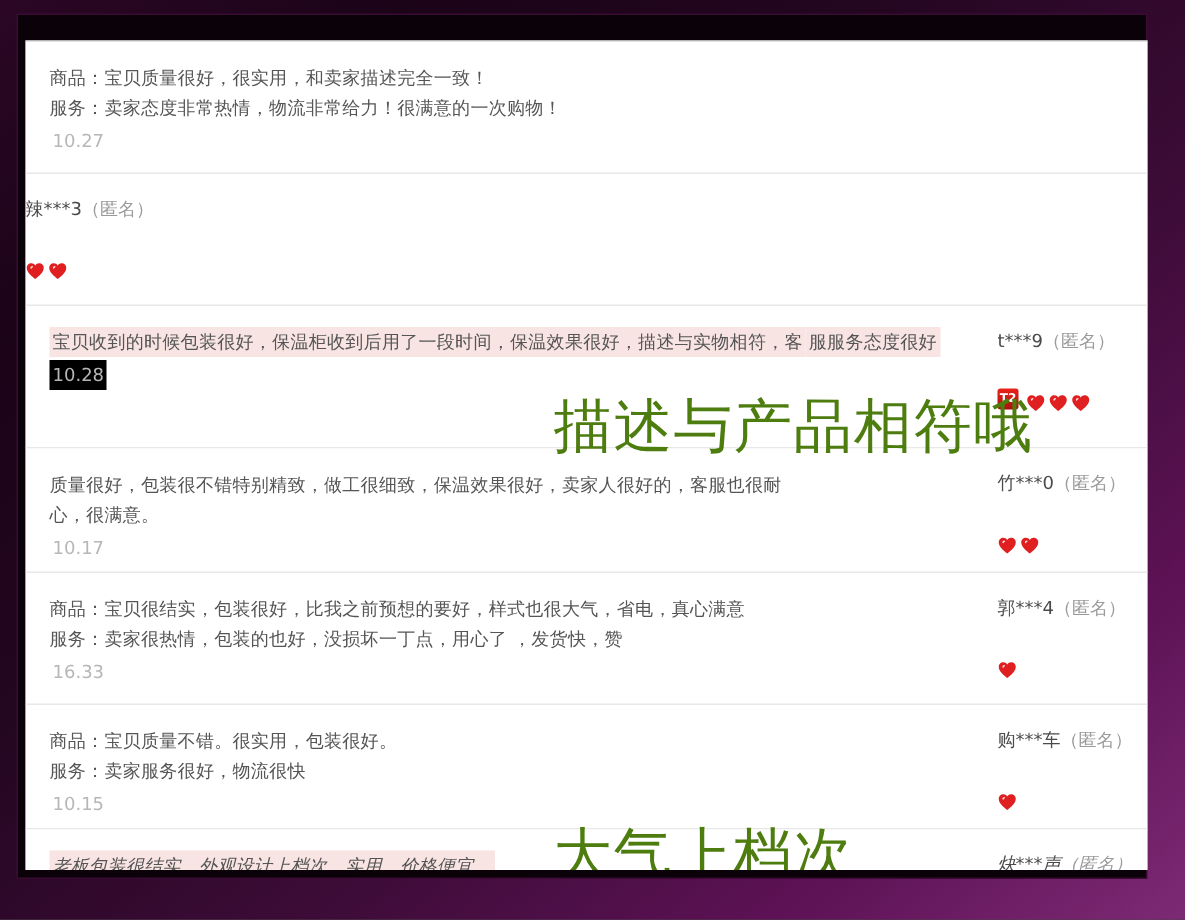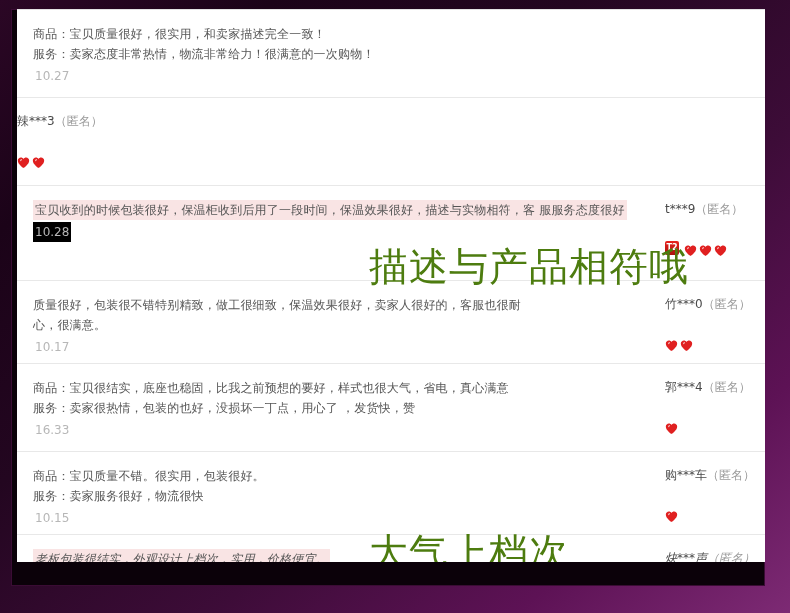--- a/index.html
+++ b/index.html
@@ -35,21 +35,21 @@
     top: 10px;
     right: 26px;
     bottom: 28px;
     background: #0b0109;
     box-shadow: 0 0 0 1px #3a0c34;
   }
   
   #card {
     position: absolute;
     left: 17px;
-    top: 9px;
+    top: 27px;
     width: 748px;
     height: 553px;
     background: #ffffff;
     overflow: hidden;
     box-sizing: border-box;
     border-top: 1px solid #e2e2e2;
   }
 
   
   .review-row {
@@ -206,21 +206,21 @@
                 </svg></span>
               <span class="heart"><svg viewBox="0 0 24 22" width="13" height="13" aria-hidden="true">
                   <path d="M12 21C12 21 1.5 14.2 1.5 7.6 1.5 4.2 4.1 1.8 7.2 1.8c2 0 3.8 1.1 4.8 2.7 1-1.6 2.8-2.7 4.8-2.7 3.1 0 5.7 2.4 5.7 5.8C22.5 14.2 12 21 12 21z" fill="#e02020"></path>
                   <path d="M8.4 5.2c-1.3 0-2.4 1-2.4 2.4 0 .5.4.9.9.9s.9-.4.9-.9c0-.3.3-.6.6-.6.5 0 .9-.4.9-.9s-.4-.9-.9-.9z" fill="#ffffff" opacity="0.85"></path>
                 </svg></span>
             </div>
           </div>
         </div>
         <div class="review-row" style="height: 88px;">
           <div class="rev-main"><div class="rev-text">
-              <span class="ln">商品：宝贝很结实，底座也稳固，比我之前预想的要好，样式也很大气，省电，真心满意</span>
+              <span class="ln">商品：宝贝很结实，包装很好，比我之前预想的要好，样式也很大气，省电，真心满意</span>
               <span class="ln">服务：卖家很热情，包装的也好，没损坏一丁点，用心了 ，发货快，赞</span>
             </div><div class="rev-date">16.33</div></div>
           <div class="rev-side">
             <div class="rev-user"><span>郭***4</span><span class="anon">（匿名）</span></div>
             <div class="rev-badges">
               <span class="heart"><svg viewBox="0 0 24 22" width="13" height="13" aria-hidden="true">
                   <path d="M12 21C12 21 1.5 14.2 1.5 7.6 1.5 4.2 4.1 1.8 7.2 1.8c2 0 3.8 1.1 4.8 2.7 1-1.6 2.8-2.7 4.8-2.7 3.1 0 5.7 2.4 5.7 5.8C22.5 14.2 12 21 12 21z" fill="#e02020"></path>
                   <path d="M8.4 5.2c-1.3 0-2.4 1-2.4 2.4 0 .5.4.9.9.9s.9-.4.9-.9c0-.3.3-.6.6-.6.5 0 .9-.4.9-.9s-.4-.9-.9-.9z" fill="#ffffff" opacity="0.85"></path>
                 </svg></span>
             </div>

